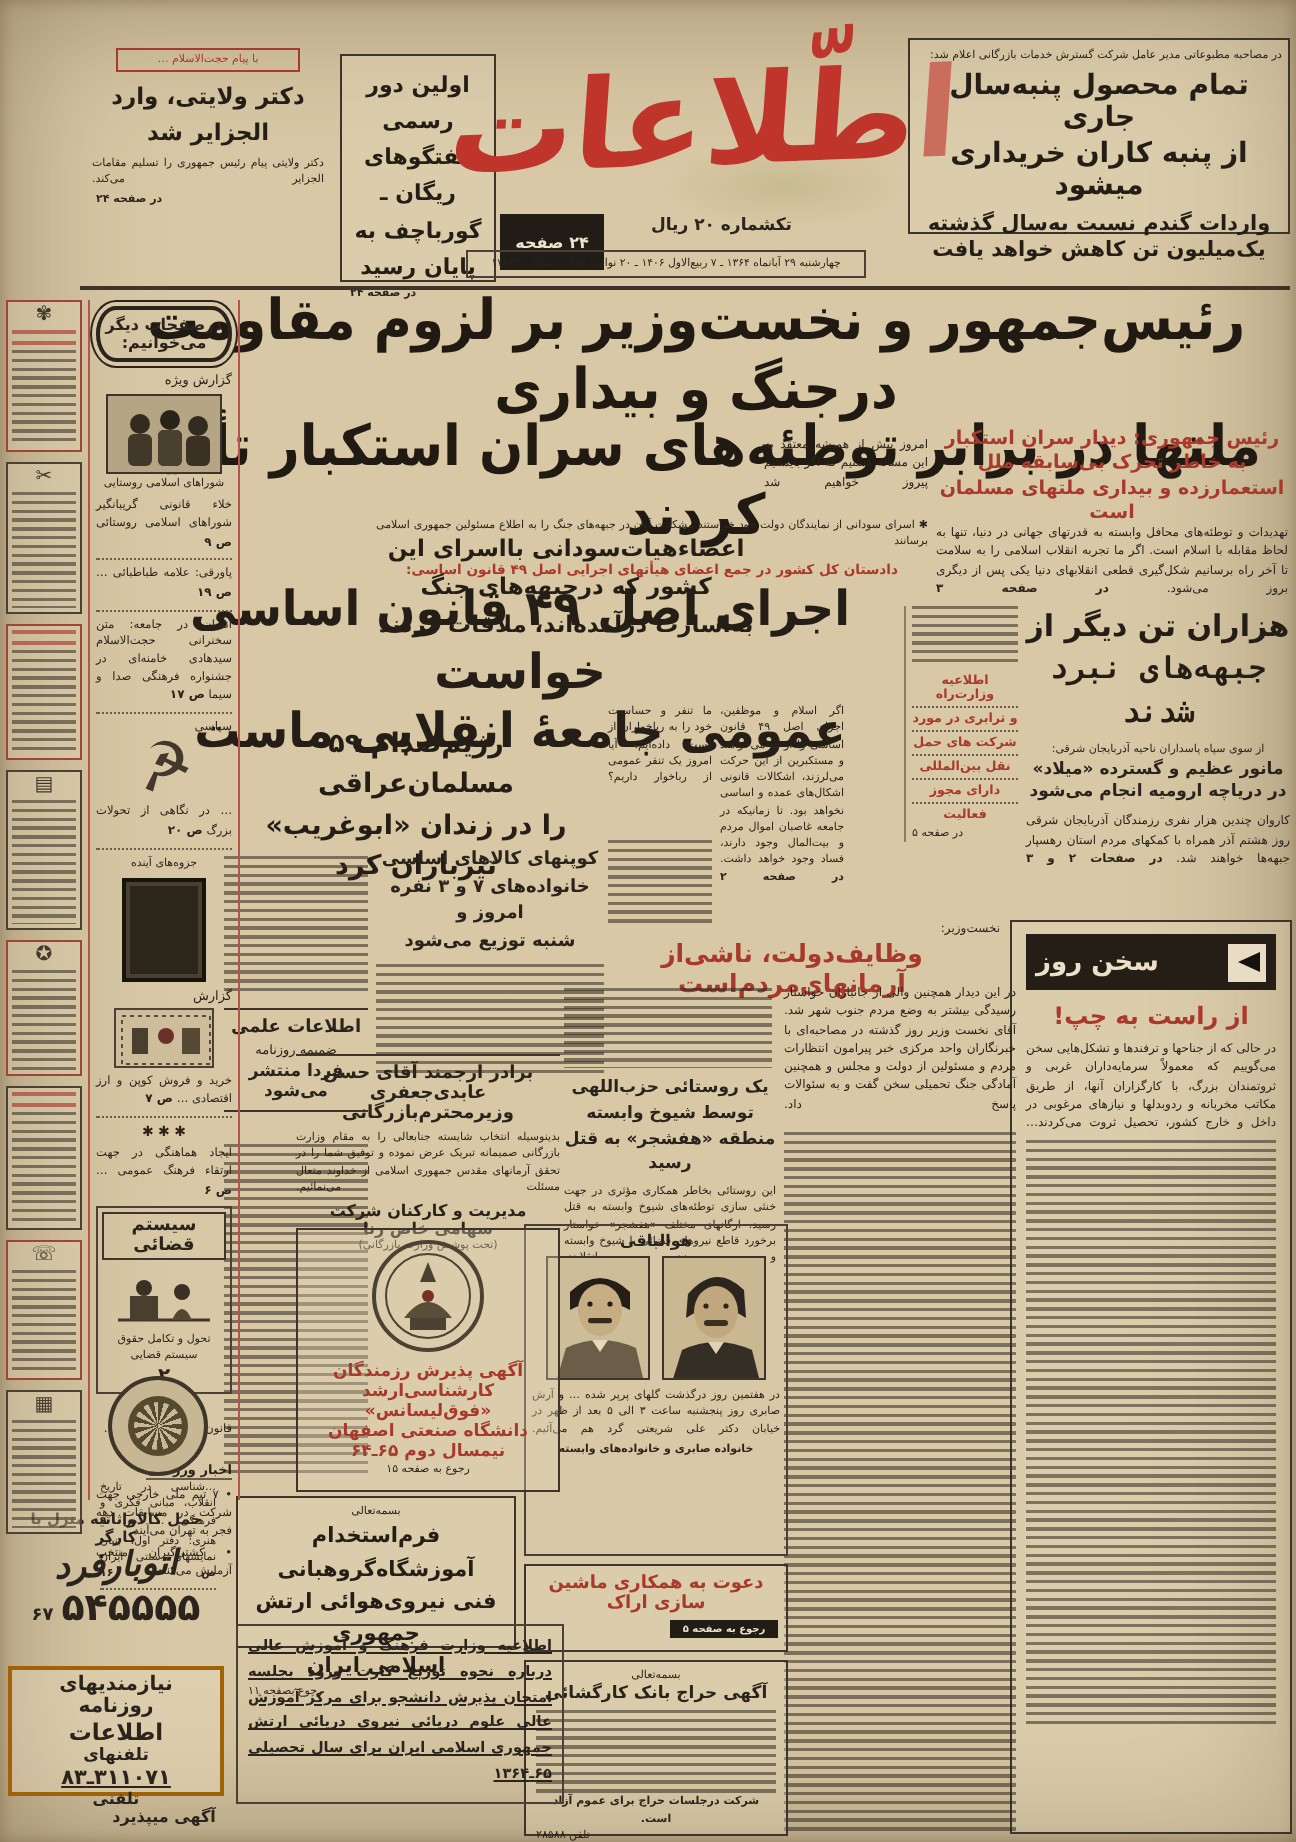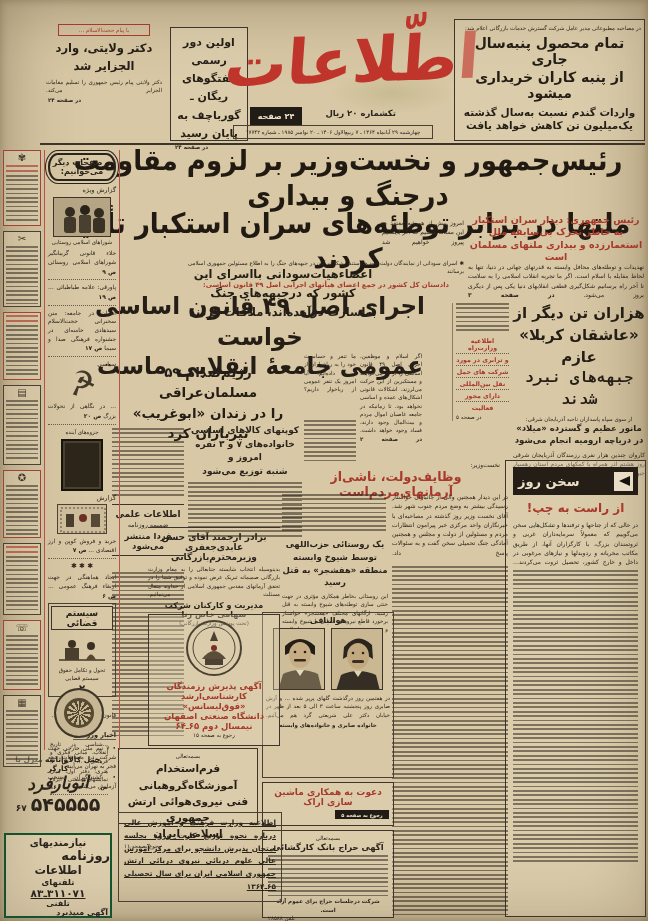--- a/index.html
+++ b/index.html
@@ -57,25 +57,25 @@
   </div>
 
   <div class="abs bd" style="left:170px;top:27px;width:78px;height:114px;padding:6px 4px 2px;">
     <div class="h2head c" style="font-size:11px;line-height:1.65;">اولین دور رسمی گفتگوهای ریگان ـ گورباچف به پایان رسید</div>
     <div class="tiny2 bold" style="text-align:left;">در صفحه ۲۴</div>
   </div>
 
   <div class="abs" style="left:330px;top:72px;width:125px;height:42px;background:radial-gradient(ellipse at center,rgba(150,150,90,.25),transparent 70%);"></div>
   <div class="abs masthead" style="left:246px;top:12px;width:212px;height:96px;">اطّلاعات</div>
 
-  <div class="abs badge" style="left:250px;top:107px;width:52px;height:18px;font-size:8px;">۲۴ صفحه</div>
+  <div class="abs badge" style="left:250px;top:107px;width:52px;height:28px;font-size:8px;">۲۴ صفحه</div>
   <div class="abs bold" style="left:316px;top:108px;width:80px;font-size:8.5px;">تکشماره ۲۰ ریال</div>
   <div class="abs bd-thin c" style="left:233px;top:125px;width:200px;height:14px;font-size:5.4px;padding-top:2.5px;">چهارشنبه ۲۹ آبانماه ۱۳۶۴ ـ ۷ ربیع‌الاول ۱۴۰۶ ـ ۲۰ نوامبر ۱۹۸۵ ـ شماره ۱۷۷۴۲</div>
 
-  <div class="abs bd" style="left:454px;top:19px;width:191px;height:122px;padding:4px 3px;">
+  <div class="abs bd" style="left:454px;top:19px;width:191px;height:98px;padding:4px 3px;">
     <div class="tiny2" style="text-align:right;">در مصاحبه مطبوعاتی مدیر عامل شرکت گسترش خدمات بازرگانی اعلام شد:</div>
     <div class="h2head c" style="font-size:14px;margin-top:3px;">تمام محصول پنبه‌سال جاری</div>
     <div class="h2head c" style="font-size:14px;margin-top:2px;">از پنبه کاران خریداری میشود</div>
     <div class="h2head c" style="font-size:10.5px;margin-top:5px;">واردات گندم نسبت به‌سال گذشته</div>
     <div class="h2head c" style="font-size:10.5px;margin-top:1px;">یک‌میلیون تن کاهش خواهد یافت</div>
   </div>
 
   <div class="abs rule" style="left:40px;top:143px;width:605px;height:1.5px;"></div>
 
   <div class="abs" style="left:50px;top:147px;width:596px;">
@@ -85,21 +85,20 @@
 
   <div class="abs red bold c" style="left:468px;top:214px;width:176px;font-size:9.5px;line-height:1.3;">رئیس جمهوری: دیدار سران استکبار به خاطر تحرک بی‌سابقه ملل استعمارزده و بیداری ملتهای مسلمان است</div>
   <div class="abs tiny j" style="left:468px;top:262px;width:176px;height:40px;">
     <span>تهدیدات و توطئه‌های محافل وابسته به قدرتهای جهانی در دنیا، تنها به لحاظ مقابله با اسلام است.</span>
     <span>اگر ما تجربه انقلاب اسلامی را به سلامت تا آخر راه برسانیم شکل‌گیری قطعی انقلابهای دنیا یکی پس از دیگری بروز می‌شود.</span>
     <span class="bold">در صفحه ۳</span>
   </div>
 
   <div class="abs" style="left:513px;top:303px;width:132px;">
     <div class="h2head c" style="font-size:15px;line-height:1.45;">هزاران تن دیگر از</div>
-    <div class="h2head c" style="font-size:15px;line-height:1.45;">«عاشقان کربلا» عازم</div>
     <div class="h2head c" style="font-size:15px;line-height:1.45;font-family:Liberation Mono, monospace;">جبهه‌های نبرد شدند</div>
     <div class="tiny2 c" style="margin-top:3px;">از سوی سپاه پاسداران ناحیه آذربایجان شرقی:</div>
     <div class="bold c" style="font-size:8.5px;line-height:1.4;">مانور عظیم و گسترده «میلاد» در دریاچه ارومیه انجام می‌شود</div>
     <div class="tiny j" style="margin-top:3px;">
       <span>کاروان چندین هزار نفری رزمندگان آذربایجان شرقی روز هشتم آذر همراه با کمکهای مردم استان رهسپار جبهه‌ها خواهند شد.</span>
       <span class="bold">در صفحات ۲ و ۳</span>
     </div>
   </div>
 
   <div class="abs" style="left:452px;top:303px;width:57px;border-left:1px solid #8b7c62;padding-left:3px;">
@@ -356,23 +355,23 @@
 
   <div class="abs c" style="left:4px;top:755px;width:108px;">
     <div class="bold" style="font-size:7.5px;">حمل کالاواثاثیه منزل با کارگر</div>
     <div class="bold" style="font-size:17px;font-style:italic;transform:rotate(-2deg);">اتوبارفرد</div>
     <div style="display:flex;align-items:baseline;justify-content:center;gap:4px;">
       <span class="bold" style="font-size:19px;letter-spacing:1px;">۵۴۵۵۵۵</span>
       <span class="bold" style="font-size:9px;">۶۷</span>
     </div>
   </div>
 
-  <div class="abs c" style="left:4px;top:833px;width:108px;height:85px;border:2px solid #14532d;padding:2px 0;background:rgba(228,216,186,.45);">
+  <div class="abs c" style="left:4px;top:833px;width:108px;height:65px;border:2px solid #a16207;padding:2px 0;background:rgba(228,216,186,.45);">
     <div class="bold" style="font-size:10px;">نیازمندیهای</div>
-    <div class="bold" style="font-size:13px;text-align:right;">روزنامه</div>
+    <div class="bold" style="font-size:10px;">روزنامه</div>
     <div class="bold" style="font-size:11.5px;">اطلاعات</div>
     <div class="bold" style="font-size:8.5px;">تلفنهای</div>
     <div class="bold" style="font-size:10.5px;text-decoration:underline;">۳۱۱۰۷۱ـ۸۳</div>
     <div class="bold" style="font-size:8px;">تلفنی</div>
     <div class="bold" style="font-size:8px;padding-left:48px;">آگهی میپذیرد</div>
   </div>
 
   <div class="abs" style="left:3px;top:150px;width:38px;">
     <div class="strip-box redb">
       <div class="icon-glyph" style="font-size:10px;">✾</div>

